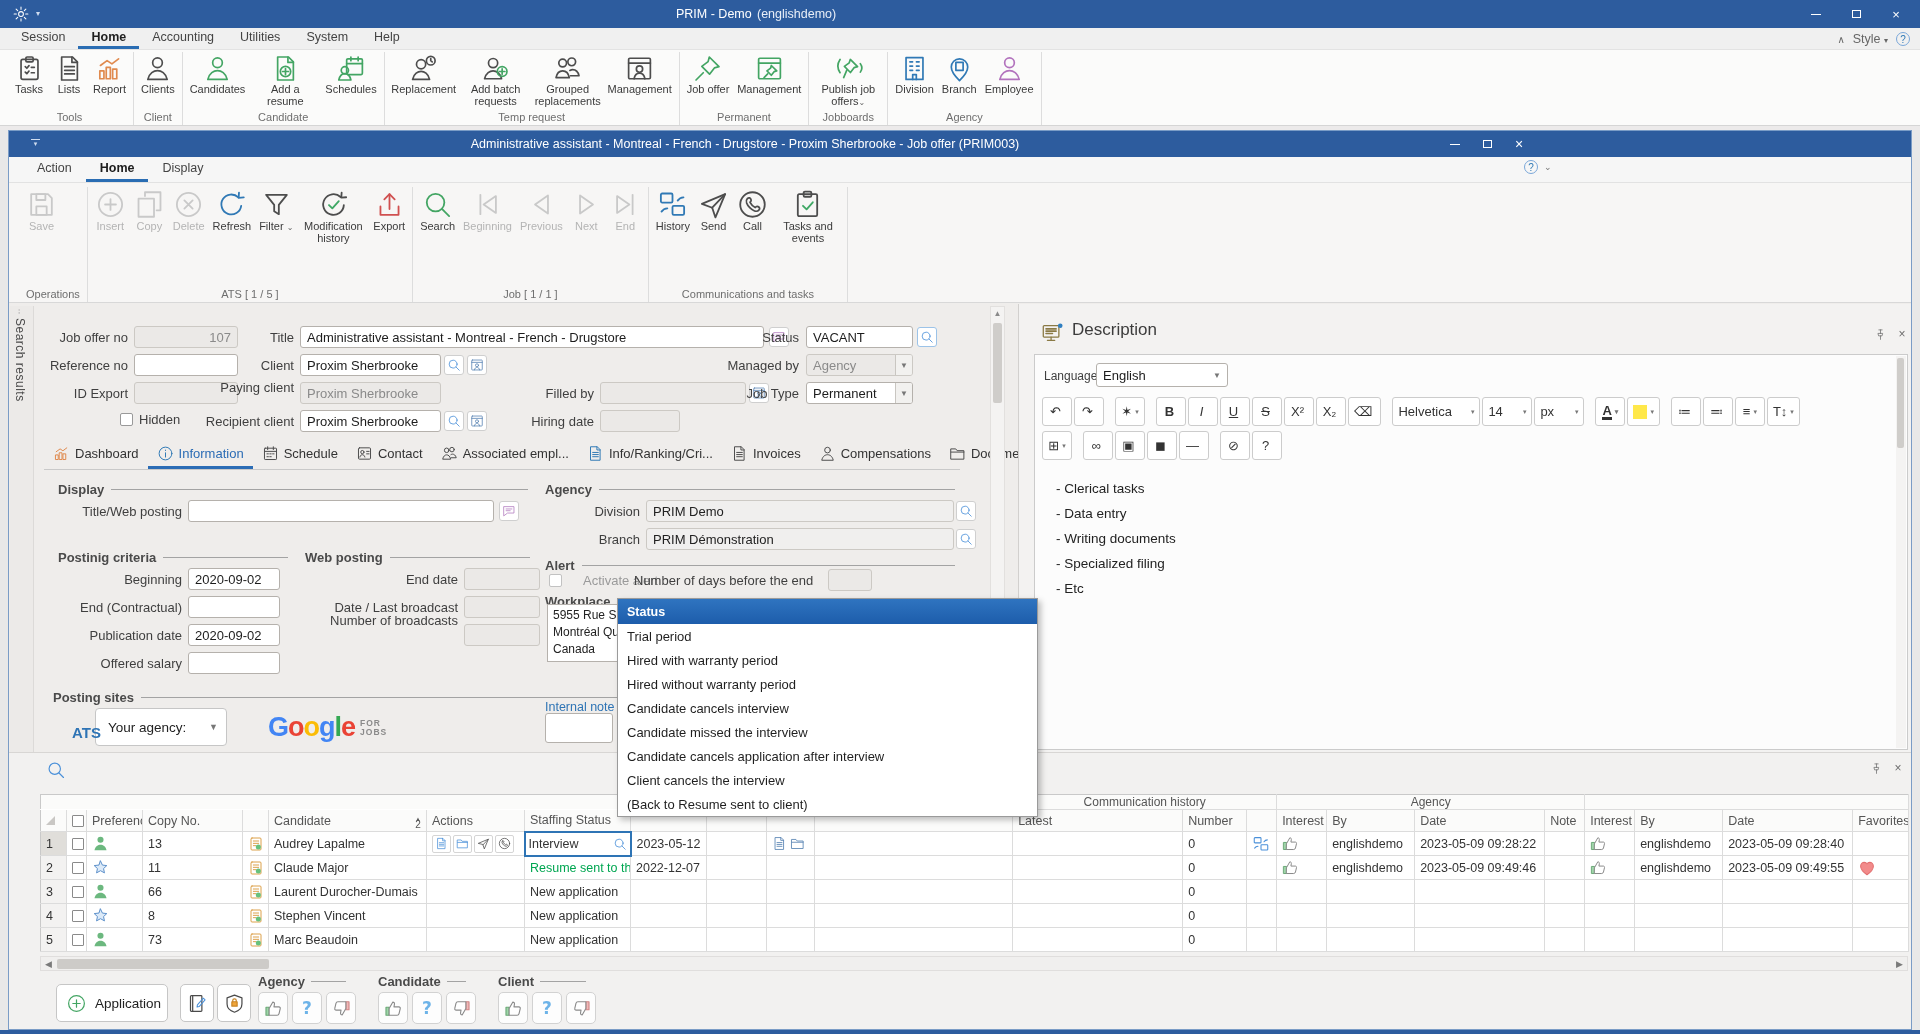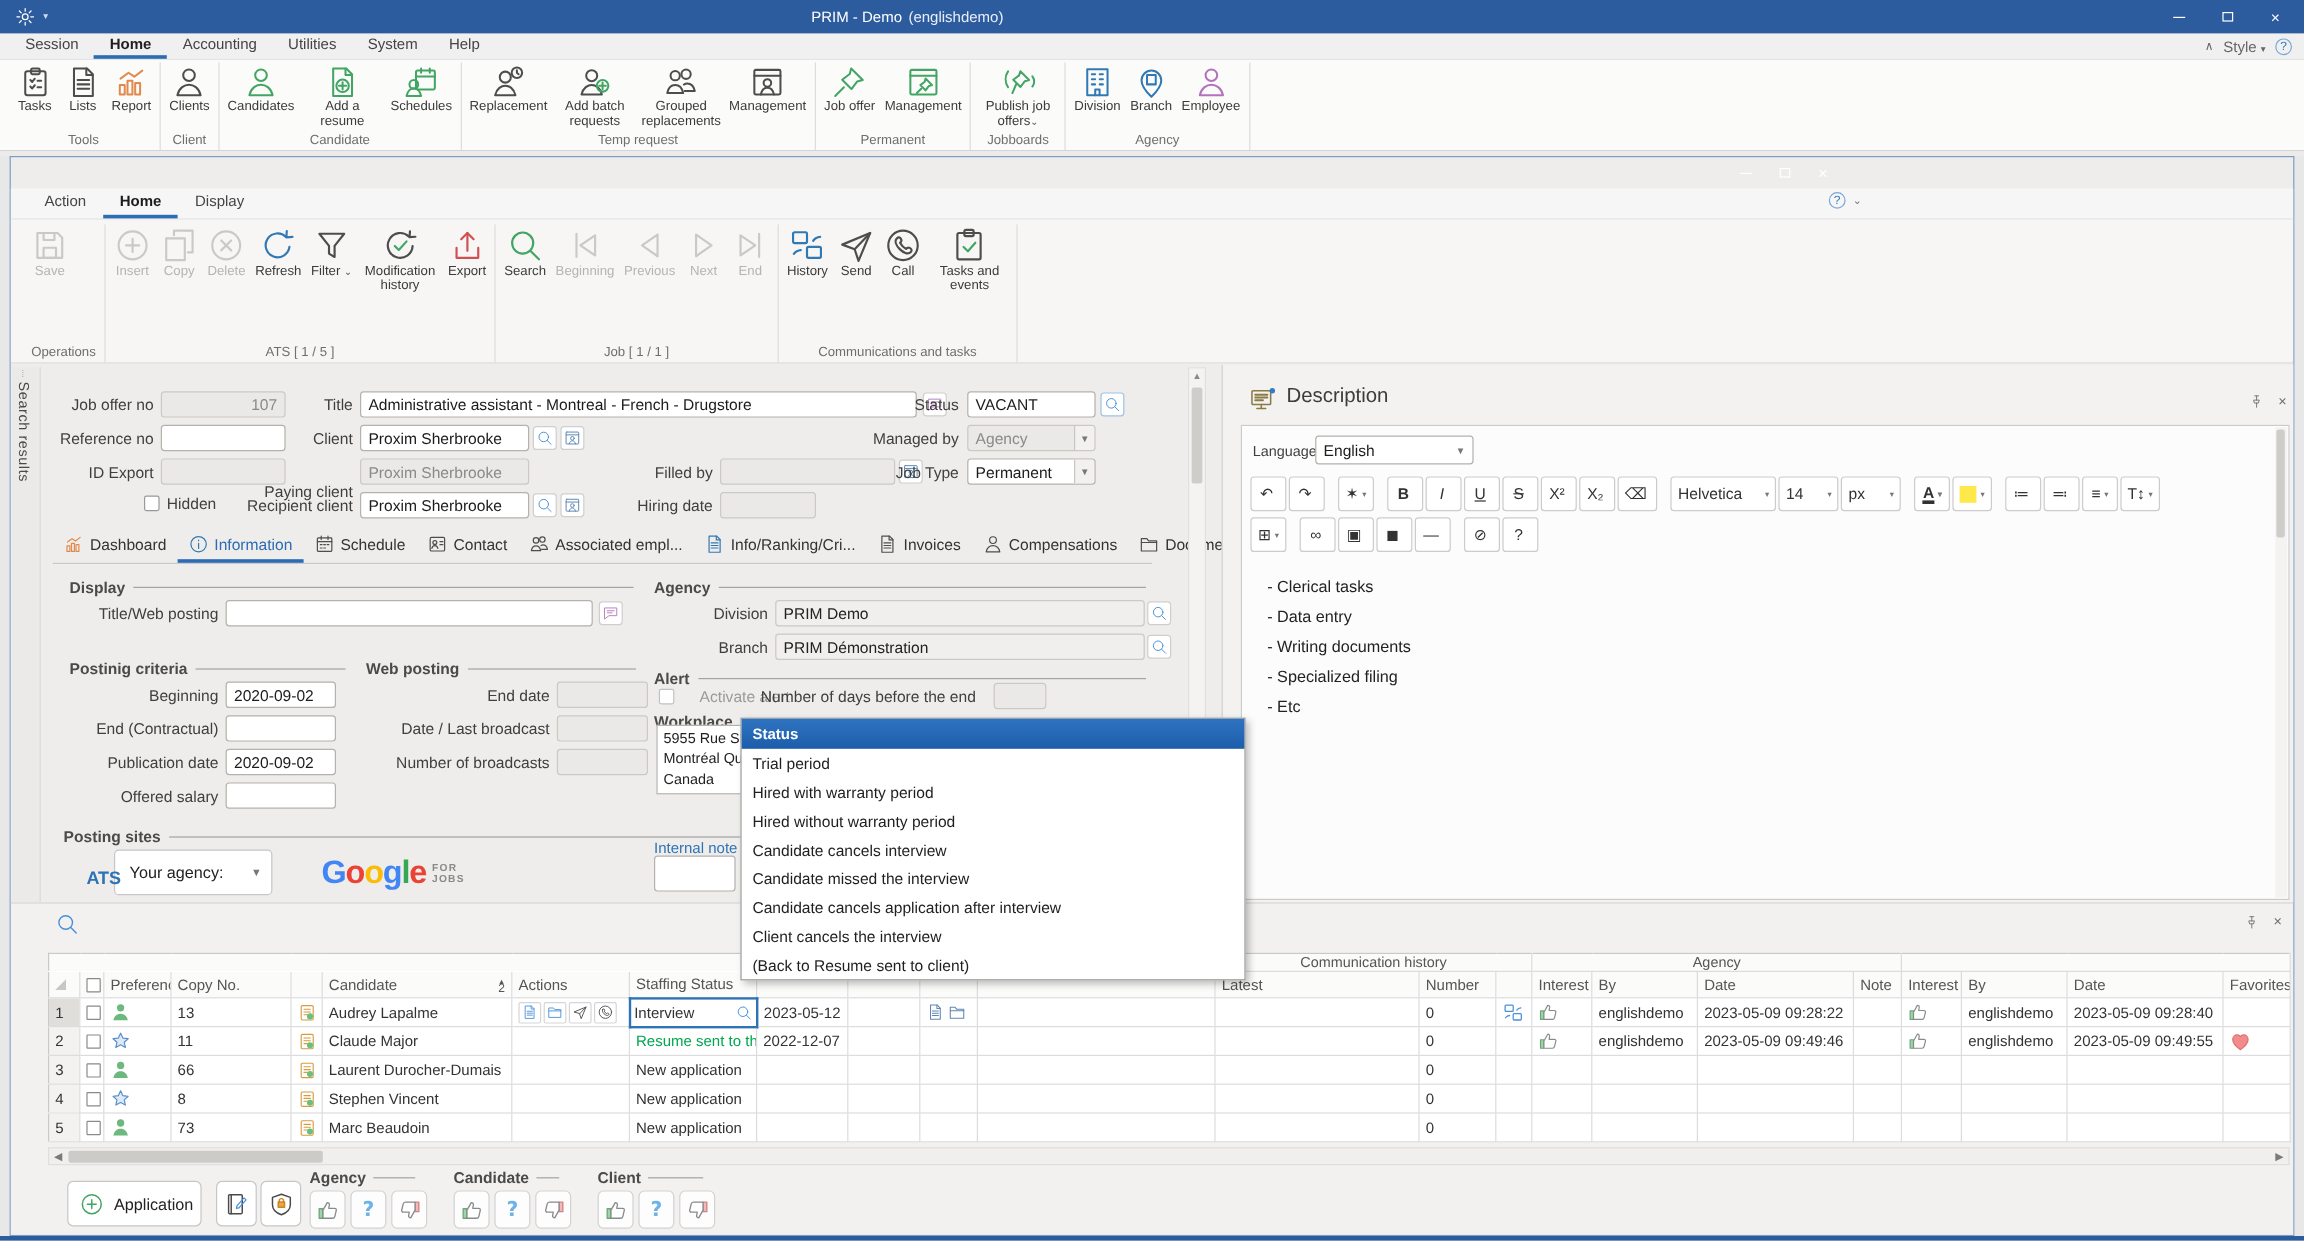--- a/index.html
+++ b/index.html
@@ -596,20 +596,24 @@
             </svg>
               <div class="ri-lbl"><span>Employee</span><span class="caret-sm"></span></div>
             </div>
         </div>
         <div class="rg-name">Agency</div>
       </div>
     </div>
   <div class="ribbon-under"></div>
 
   <div class="mdi"></div>
+  <div class="wtitle">
+    <span class="pin-caret">▾</span>
+    <span class="wtitle-text">Administrative assistant - Montreal - French - Drugstore - Proxim Sherbrooke - Job offer (PRIM003)</span>
+  </div>
   <div class="wctl">
     <span>
         <i class="glyph-min"></i>
       </span>
     <span>
         <i class="glyph-max"></i>
       </span>
     <span style="font-size:14px">×</span>
   </div>
   <div class="wtabs">
@@ -798,21 +802,21 @@
       </svg>
     </div>
   <div class="lbl" style="left:716px;top:358px;width:83px">Managed by</div>
   <div class="fld gray" style="left:806px;top:354px;width:107px">
       <span>Agency</span>
       <span class="selcaret">▼</span>
     </div>
 
   <div class="lbl" style="left:30px;top:386px;width:98px">ID Export</div>
   <div class="fld gray" style="left:134px;top:382px;width:104px"></div>
-  <div class="lbl" style="left:210px;top:402px;width:84px">Paying client</div>
+  <div class="lbl" style="left:210px;top:380px;width:84px">Paying client</div>
   <div class="fld gray" style="left:300px;top:382px;width:141px">Proxim Sherbrooke</div>
   <div class="lbl" style="left:518px;top:386px;width:76px">Filled by</div>
   <div class="fld gray" style="left:600px;top:382px;width:146px"></div>
   <div class="fbtn" style="left:749px;top:383px;color:#5d87b5">
       <svg class="ic">
         <use href="#i-windowperson"></use>
       </svg>
     </div>
   <div class="lbl" style="left:716px;top:386px;width:83px">Job Type</div>
   <div class="fld" style="left:806px;top:382px;width:107px">
@@ -921,21 +925,21 @@
   <div class="fld" style="left:188px;top:652px;width:92px"></div>
 
   <div class="leg" style="left:305px;top:550px;width:225px">
       <span>Web posting</span>
       <span class="line"></span>
     </div>
   <div class="lbl" style="left:336px;top:572px;width:122px">End date</div>
   <div class="fld gray" style="left:464px;top:568px;width:76px"></div>
   <div class="lbl" style="left:316px;top:600px;width:142px">Date / Last broadcast</div>
   <div class="fld gray" style="left:464px;top:596px;width:76px"></div>
-  <div class="lbl" style="left:316px;top:628px;width:142px">Number of broadcasts</div>
+  <div class="lbl" style="left:316px;top:613px;width:142px">Number of broadcasts</div>
   <div class="fld gray" style="left:464px;top:624px;width:76px"></div>
 
   <div class="leg" style="left:545px;top:482px;width:410px">
       <span>Agency</span>
       <span class="line"></span>
     </div>
   <div class="lbl" style="left:560px;top:504px;width:80px">Division</div>
   <div class="fld gray" style="left:646px;top:500px;width:308px;background:#f0efee;color:#222">PRIM Demo</div>
   <div class="fbtn" style="left:956px;top:501px;color:#4a90d9">
       <svg class="ic">

